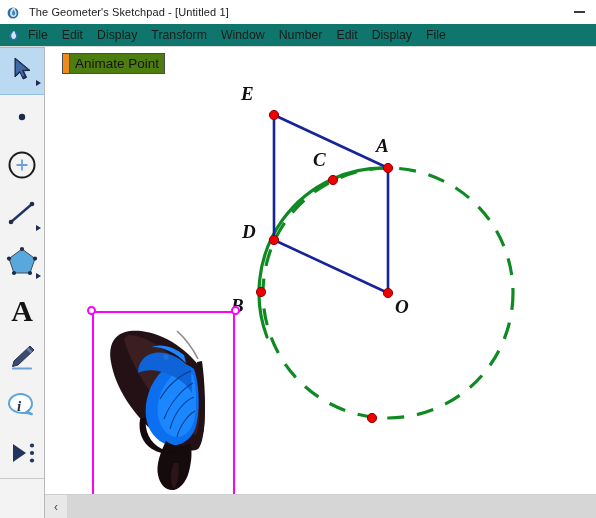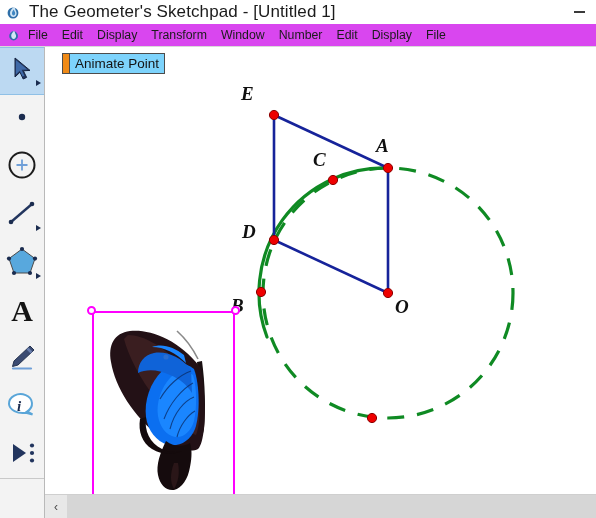--- a/index.html
+++ b/index.html
@@ -24,21 +24,21 @@
     display: flex;
     align-items: center;
   }
   #app-icon {
     width: 16px; height: 16px;
     margin-left: 6px;
     position: relative;
     flex: 0 0 auto;
   }
   #title-text {
-    font-size: 17px;
+    font-size: 11px;
     color: #1b1b1b;
     margin-left: 7px;
     white-space: nowrap;
     letter-spacing: 0.1px;
   }
   #win-controls {
     margin-left: auto;
     display: flex;
     align-items: center;
     height: 24px;
@@ -53,21 +53,21 @@
     display: block;
     width: 11px; height: 1.6px;
     background: #3a3a3a;
   }
 
   
   #menubar {
     position: absolute;
     left: 0; top: 24px;
     width: 596px; height: 23px;
-    background: #d946ef;
+    background: #0f766e;
     display: flex;
     align-items: center;
     border-bottom: 1px solid #d9d9d9;
     box-sizing: border-box;
   }
   #menu-icon {
     width: 14px; height: 14px;
     margin-left: 7px;
     flex: 0 0 auto;
   }
@@ -148,21 +148,21 @@
   }
   #animate-marker {
     width: 7px;
     background: #ef8a17;
     border: 1px solid #4c4c4c;
     border-right: none;
     box-sizing: border-box;
   }
   #animate-label {
     border: 1px solid #4c4c4c;
-    background: #7dd3fc;
+    background: #4d7c0f;
     padding: 0 5px;
     font-size: 13.5px;
     color: #141414;
     display: flex;
     align-items: center;
     font-family: "Liberation Sans", sans-serif;
     box-sizing: border-box;
   }
 
   

